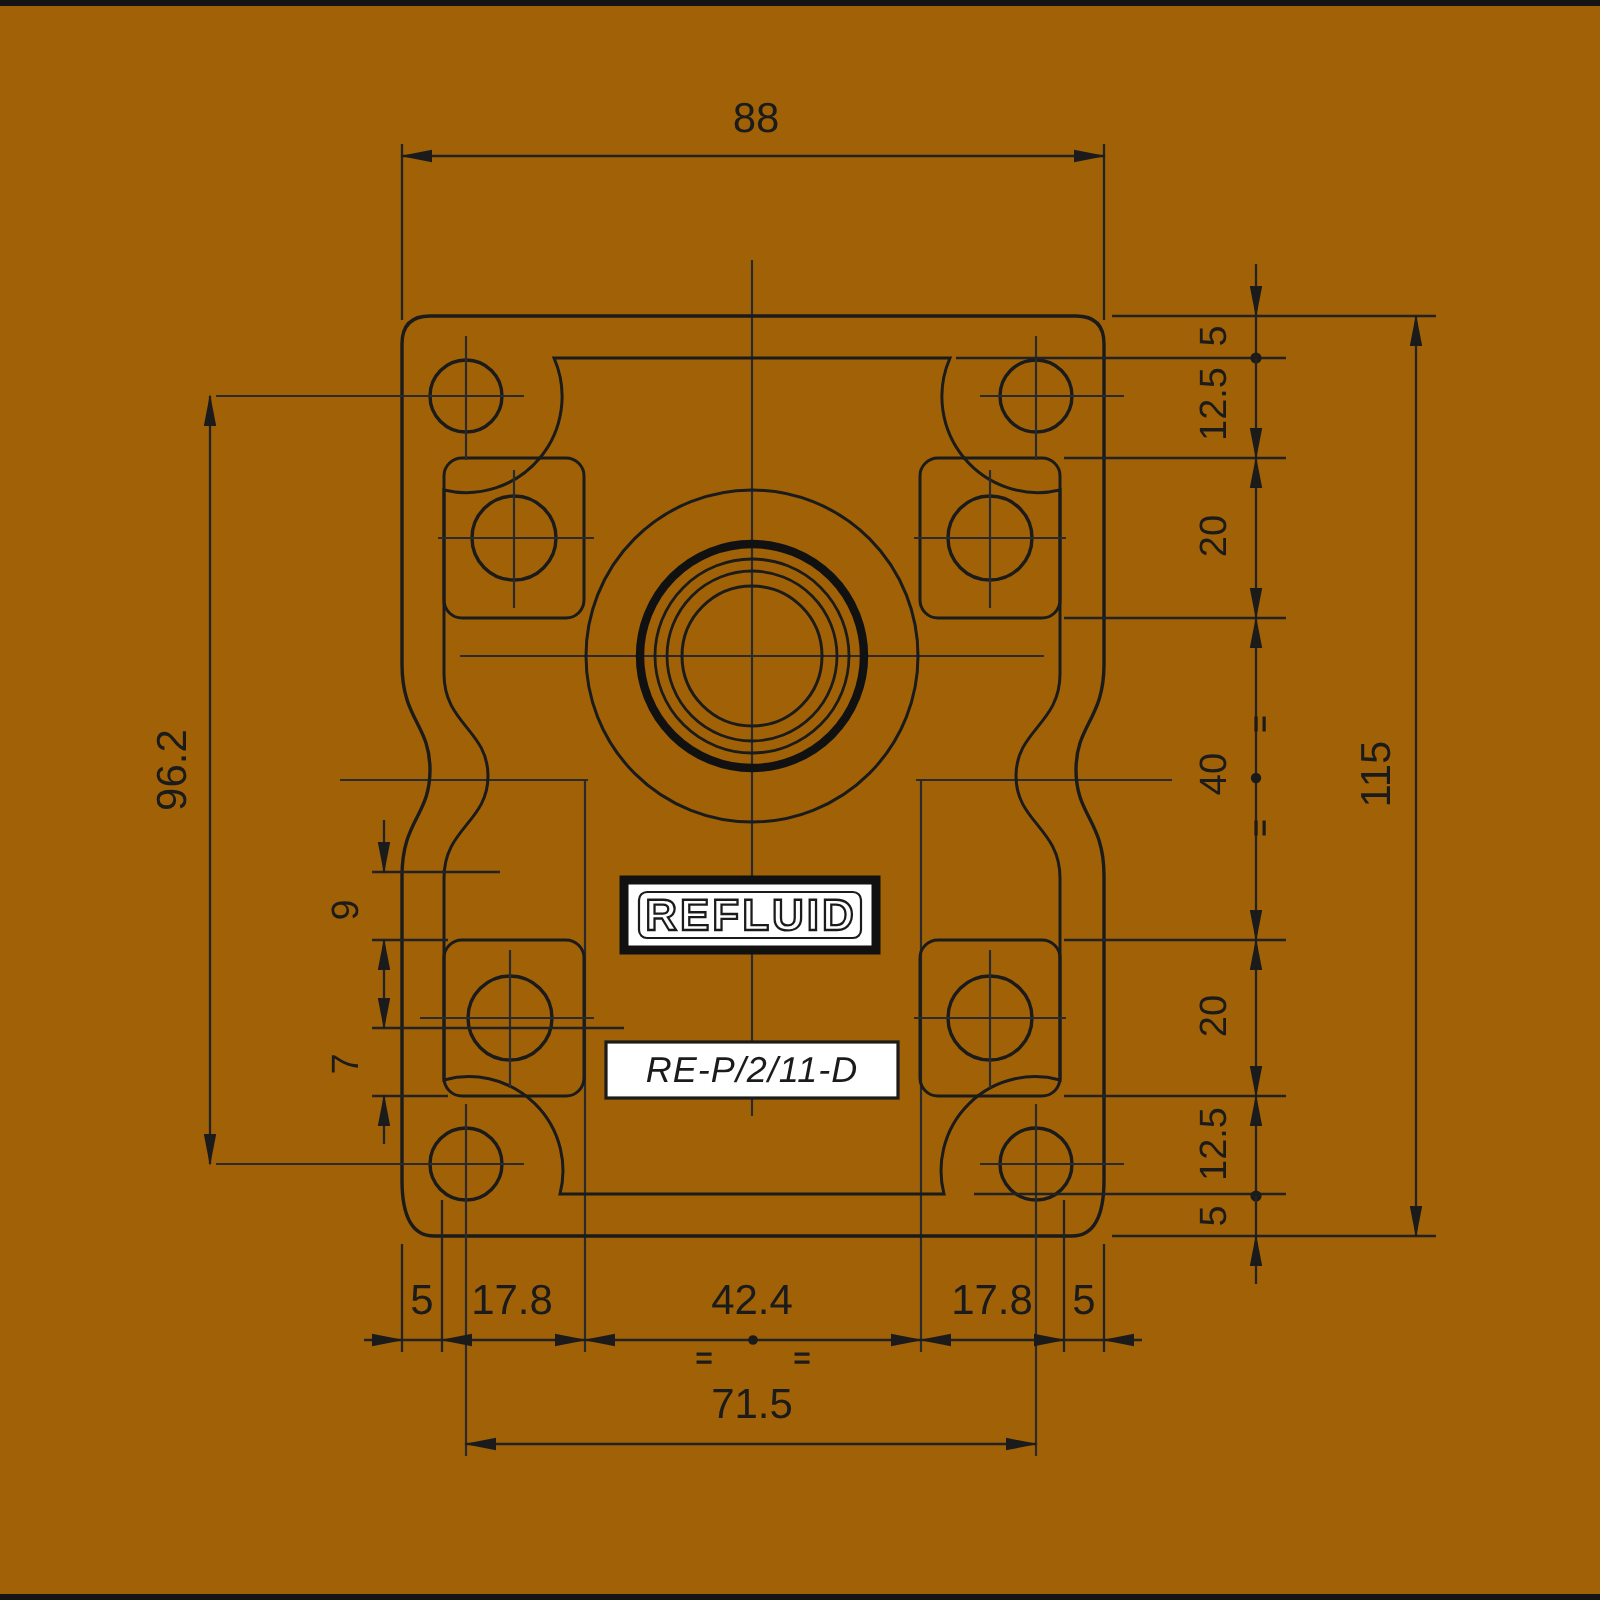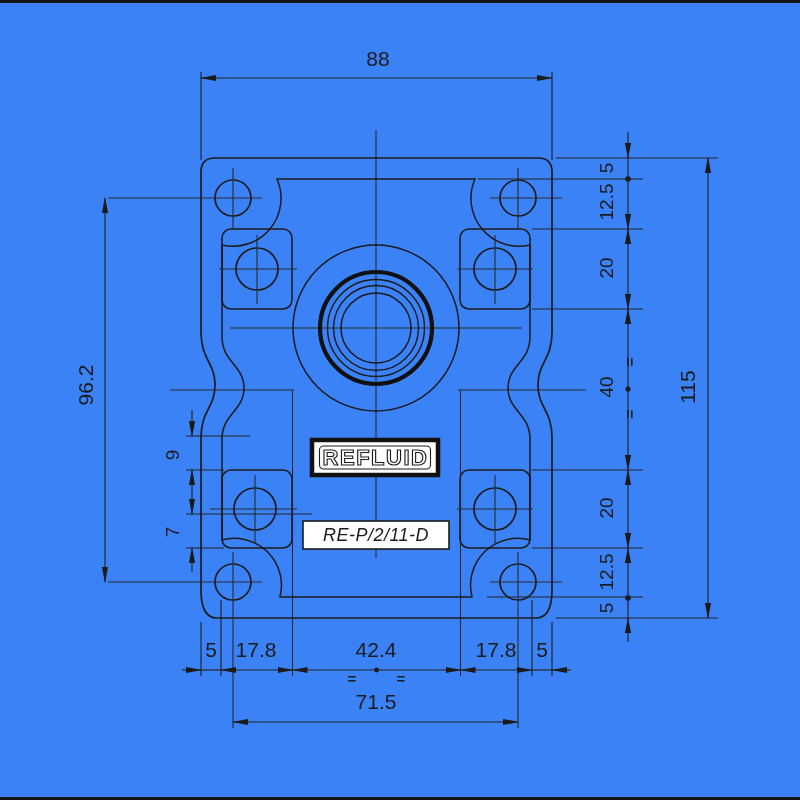--- a/index.html
+++ b/index.html
@@ -1,16 +1,16 @@
 <!DOCTYPE html>
 <html><head>
 <meta charset="utf-8">
 <style>
   html,body{margin:0;padding:0;background:#ffffff;}
-  .page{width:800px;height:800px;position:relative;background:#3b82f6;overflow:hidden;}
+  .page{width:800px;height:800px;position:relative;background:#a16207;overflow:hidden;}
   svg{display:block;}
   text{font-family:"Liberation Sans","DejaVu Sans",sans-serif;fill:#1b1b1b;}
   .dimtxt{font-size:21px;}
   .dimtxt-s{font-size:19px;}
   .eq{font-size:15px;font-weight:bold;}
   .part{stroke:#1b1b1b;fill:none;stroke-width:1.7;}
   .thick{stroke:#111;fill:none;stroke-width:4.2;}
   .thin{stroke:#2a2a2a;fill:none;stroke-width:1.1;}
   .dim{stroke:#222;fill:none;stroke-width:1.15;}
   .logotext{font-size:22px;font-weight:bold;letter-spacing:1.5px;fill:#ffffff;stroke:#1b1b1b;stroke-width:1.15;}

